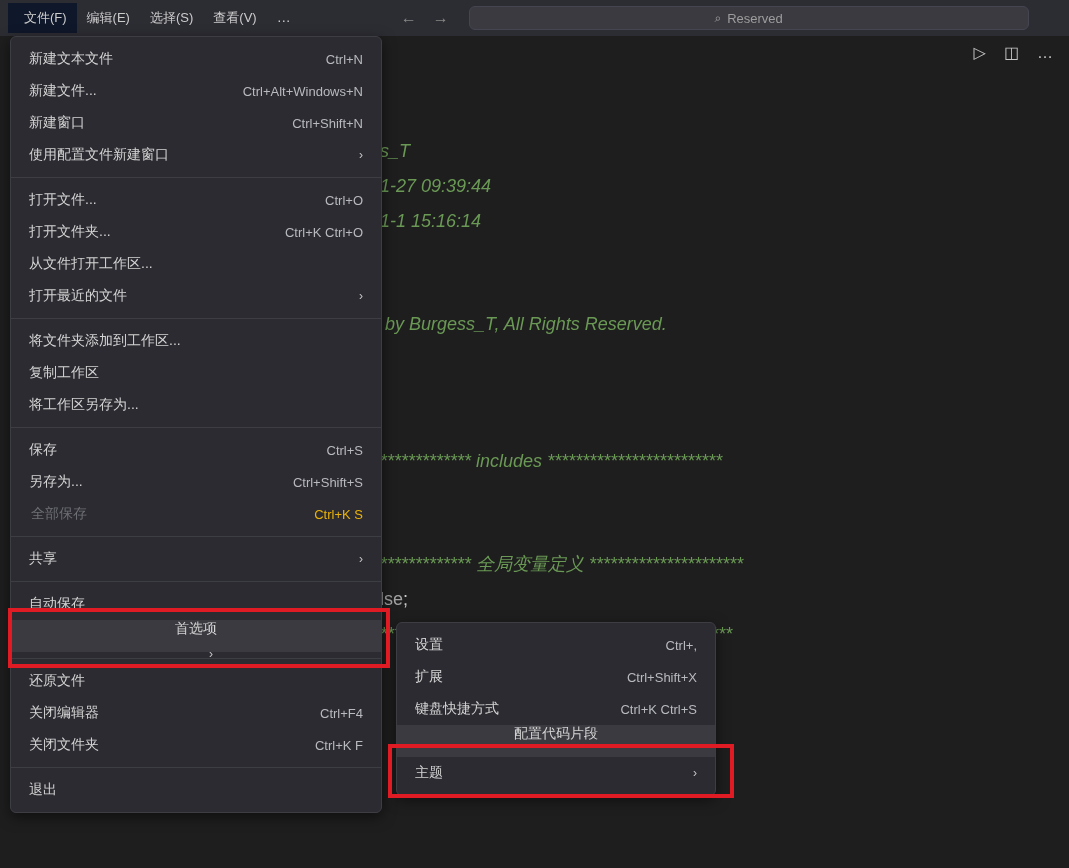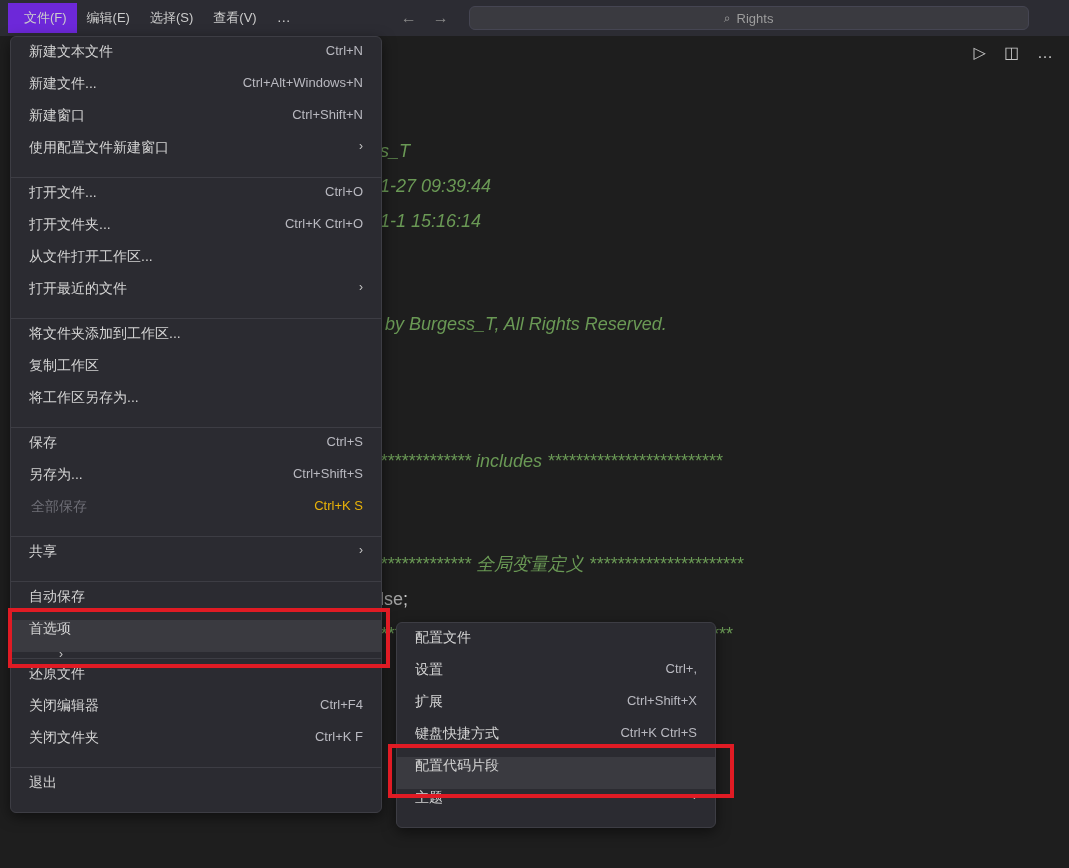--- a/index.html
+++ b/index.html
@@ -1,36 +1,36 @@
 <!DOCTYPE html>
 <html><head>
 <meta charset="utf-8">
 <style>
   *{box-sizing:border-box;margin:0;padding:0;font-family:"Segoe UI","Microsoft YaHei",sans-serif;}
   body{background:#1e1e1e;color:#cccccc;width:1069px;height:868px;overflow:hidden;font-size:14px;}
   
   .titlebar{height:36px;background:#2c2c33;display:flex;align-items:center;padding:0 8px;}
   .menubar{display:flex;}
   .menubar .mitem{padding:6px 10px;color:#cccccc;cursor:pointer;font-size:13px;}
-  .menubar .mitem.active{background:#6d28d9;padding-left:16px;}
+  .menubar .mitem.active{background:#0f172a;padding-left:16px;}
   .titlebar .overflow{padding:6px 10px;color:#cccccc;}
   .nav-arrows{margin-left:100px;display:flex;gap:16px;color:#888;}
   .nav-arrows span{font-size:16px;}
   .cmdcenter{flex:1;max-width:560px;height:24px;margin-left:20px;background:#3a3a40;border:1px solid #454552;border-radius:6px;display:flex;align-items:center;justify-content:center;color:#9d9d9d;font-size:13px;}
   .cmdcenter .sicon{margin-right:6px;font-size:12px;}
   
   .ed-toolbar{height:34px;display:flex;align-items:center;justify-content:flex-end;gap:18px;padding-right:16px;color:#c5c5c5;background:#1e1e1e;border-bottom:1px solid #1e1e1e;}
   .ed-toolbar .icon{font-size:16px;color:#c5c5c5;}
   
   .editor{position:absolute;left:380px;top:100px;font-family:Consolas,"Courier New",monospace;font-size:18px;font-style:italic;color:#6A9955;line-height:34px;white-space:pre;}
   .editor .kw{color:#a3a3a3;font-style:normal;}
   .editor .pn{color:#cccccc;font-style:normal;}
   
   .menu{position:absolute;background:#2b2b31;border:1px solid #3d3d44;border-radius:6px;box-shadow:0 4px 14px rgba(0,0,0,.5);padding:6px 0;color:#d4d4d4;font-size:14px;}
-  .menu .row{display:flex;align-items:flex-start;justify-content:space-between;height:32px;padding:0 18px;cursor:pointer;white-space:nowrap;gap:9px;}
+  .menu .row{display:flex;align-items:center;justify-content:space-between;height:32px;padding:0 18px;cursor:pointer;white-space:nowrap;gap:9px;}
   .menu .row.hovered{background:#3a3a40;flex-direction:column;}
   .menu .row.disabled{color:#6e6e76;cursor:default;padding-left:20px;}
   .menu .row .shortcut{color:#b9b9c0;font-size:13px;margin-left:30px;}
   .menu .row .chev{color:#c5c5c5;font-size:12px;margin-left:30px;}
   .menu .row.disabled .shortcut{color:#eab308;}
   .menu .sep{height:1px;background:#3d3d44;margin:6px 0;}
   .file-menu{left:10px;top:36px;width:372px;}
   .sub-menu{left:396px;top:622px;width:320px;}
   
   .redbox{position:absolute;border:4px solid #e01b24;pointer-events:none;}
@@ -47,21 +47,21 @@
     <div class="mitem">选择(S)</div>
     <div class="mitem">查看(V)</div>
     <div class="overflow">…</div>
   </div>
   <div class="nav-arrows">
     <span>←</span>
     <span>→</span>
   </div>
   <div class="cmdcenter">
     <span class="sicon">⌕</span>
-    <span>Rights</span>
+    <span>Reserved</span>
   </div>
 </div>
 
 <div class="ed-toolbar">
   <span class="icon">▷</span>
   <span class="icon">◫</span>
   <span class="icon">…</span>
 </div>
 
 <div class="editor">
@@ -164,23 +164,20 @@
       <span class="shortcut">Ctrl+K F</span>
     </div>
     <div class="sep"></div>
     <div class="row">
       <span>退出</span>
     </div>
   </div>
 
 <div class="menu sub-menu" id="sub-menu">
     <div class="row">
-      <span>配置文件</span>
-    </div>
-    <div class="row">
       <span>设置</span>
       <span class="shortcut">Ctrl+,</span>
     </div>
     <div class="row">
       <span>扩展</span>
       <span class="shortcut">Ctrl+Shift+X</span>
     </div>
     <div class="row">
       <span>键盘快捷方式</span>
       <span class="shortcut">Ctrl+K Ctrl+S</span>

